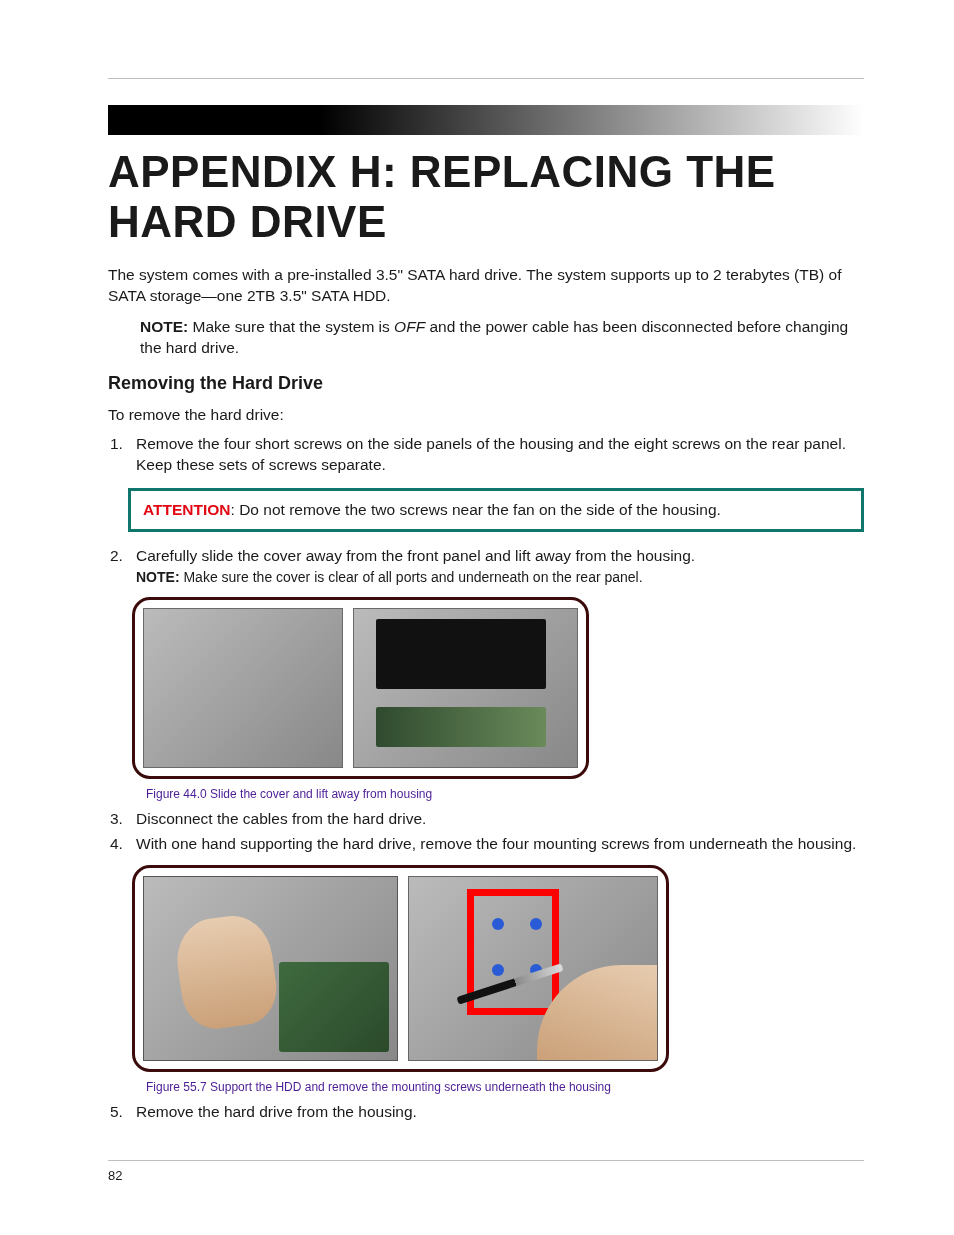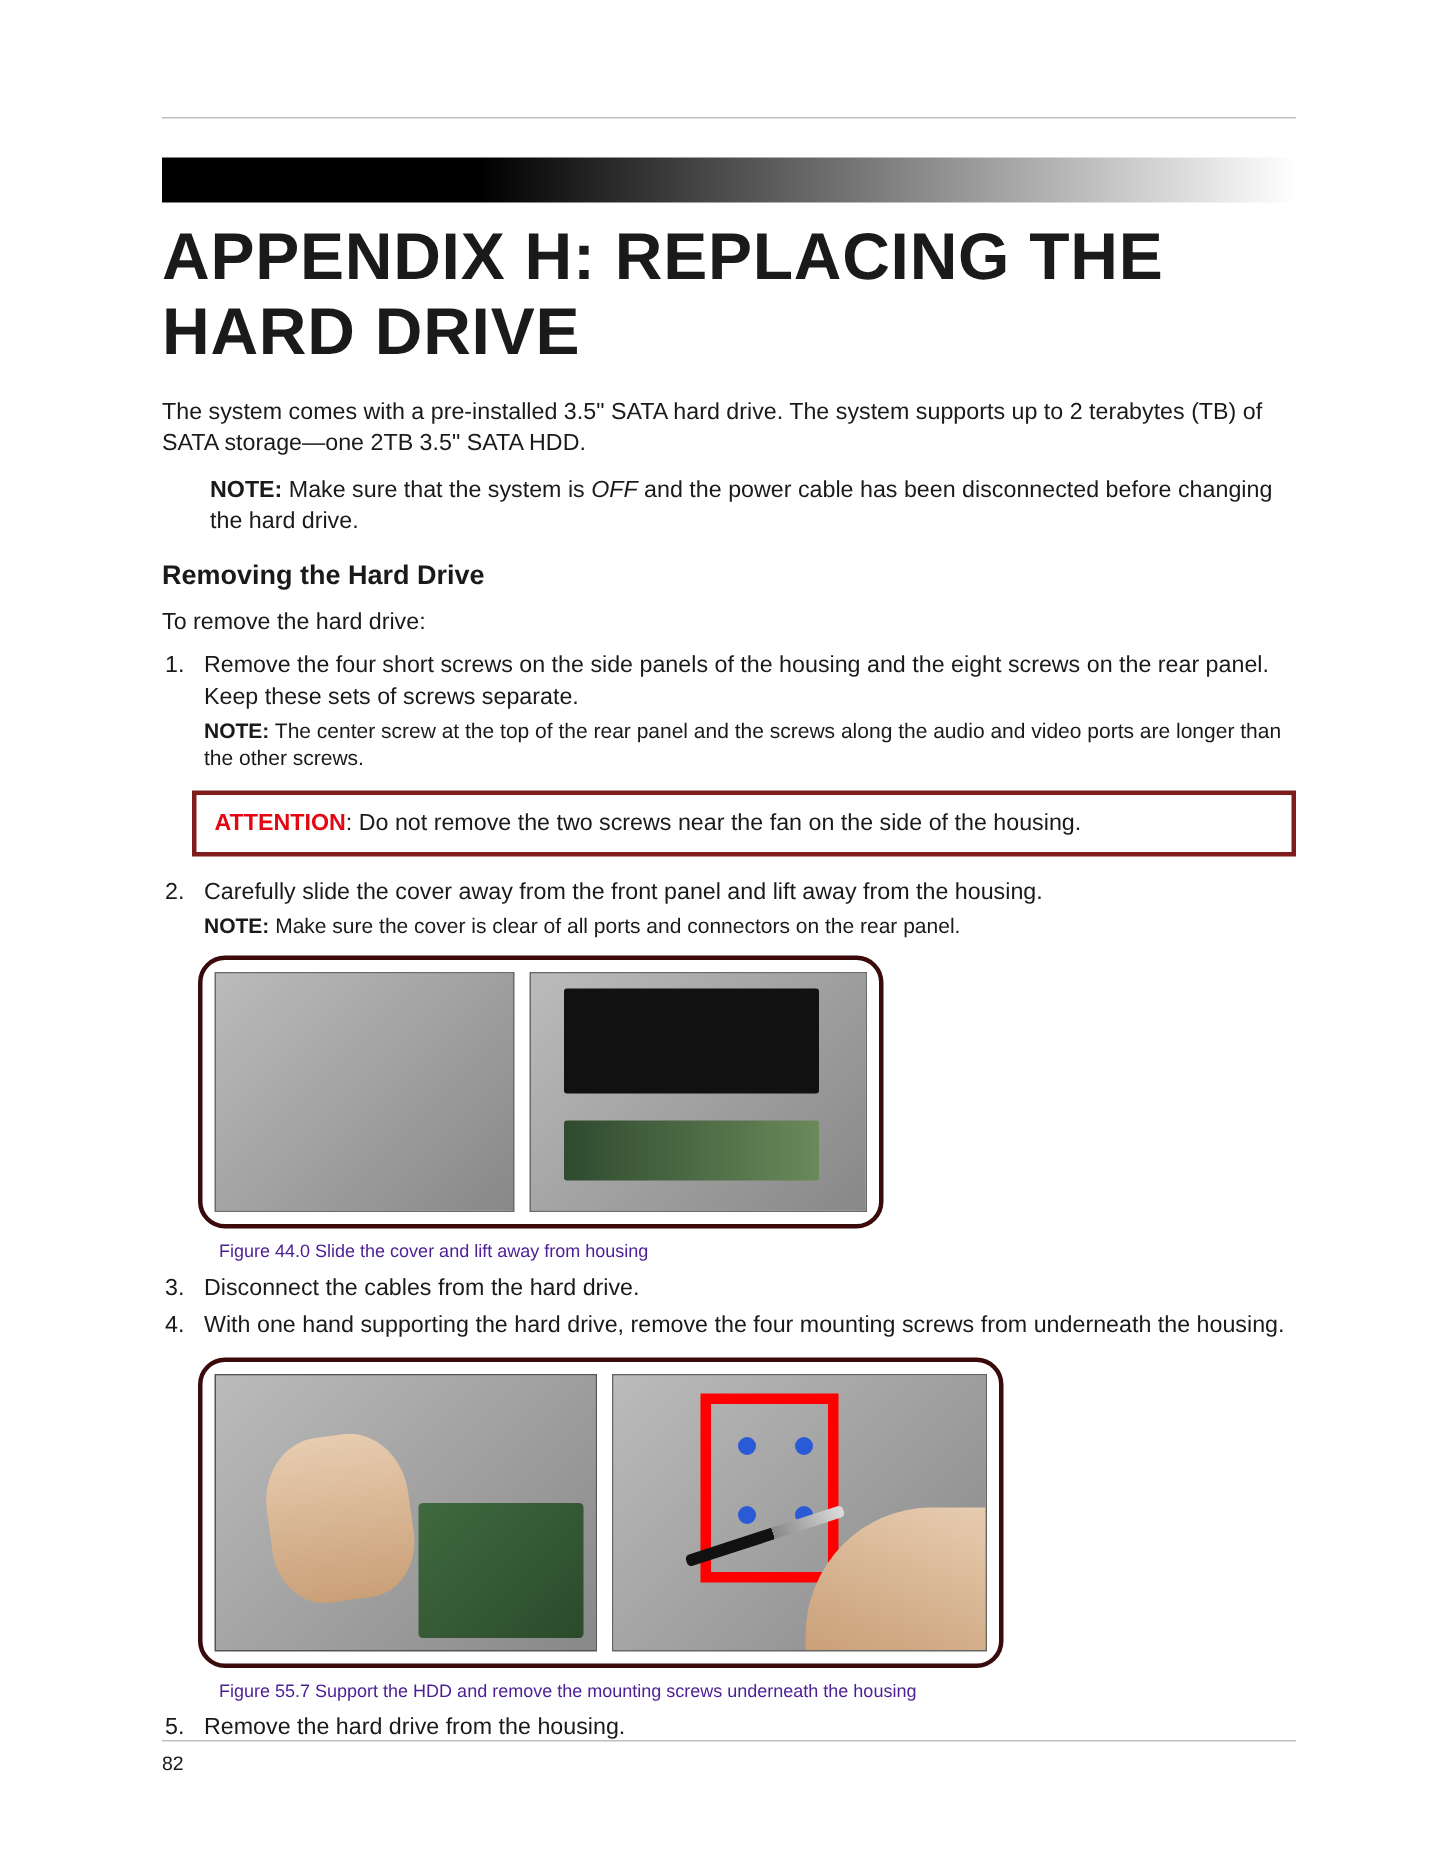--- a/index.html
+++ b/index.html
@@ -67,21 +67,21 @@
     padding-left: 2px;
   }
   ol.steps > li > .body { flex: 1; }
   .sub-note {
     font-size: 14px;
     line-height: 1.35;
     margin-top: 2px;
   }
   .sub-note .note-label { font-weight: 800; }
   .attention-box {
-    border: 3px solid #7f1d1d;
+    border: 3px solid #0f766e;
     padding: 10px 12px;
     margin: 12px 0 14px 20px;
     font-size: 15.5px;
   }
   .attention-box .att-label { color: #e30613; font-weight: 800; }
   
   .fig-frame {
     border: 3px solid #3b0a0a;
     border-radius: 18px;
     padding: 8px;
@@ -202,38 +202,35 @@
 </p>
 
 <h2 class="subhead">Removing the Hard Drive</h2>
 <p class="lead">To remove the hard drive:</p>
 
 <ol class="steps">
   <li>
     <span class="num">1.</span>
     <span class="body">
       <span>Remove the four short screws on the side panels of the housing and the eight screws on the rear panel. Keep these sets of screws separate.</span>
-      <div class="sub-note">
-        <span class="note-label">NOTE:</span><span> The center screw at the top of the rear panel and the screws along the audio and video ports are longer than the other screws.</span>
-      </div>
     </span>
   </li>
 </ol>
 
 <div class="attention-box">
   <span class="att-label">ATTENTION</span><span>: Do not remove the two screws near the fan on the side of the housing.</span>
 </div>
 
 <ol class="steps">
   <li>
     <span class="num">2.</span>
     <span class="body">
       <span>Carefully slide the cover away from the front panel and lift away from the housing.</span>
       <div class="sub-note">
-        <span class="note-label">NOTE:</span><span> Make sure the cover is clear of all ports and connectors on the rear panel.</span>
+        <span class="note-label">NOTE:</span><span> Make sure the cover is clear of all ports and underneath on the rear panel.</span>
       </div>
     </span>
   </li>
 </ol>
 
 <div class="fig-frame">
   <div class="ph ph-cover1"></div>
   <div class="ph ph-cover2"></div>
 </div>
 <div class="fig-caption">Figure 44.0 Slide the cover and lift away from housing</div>

